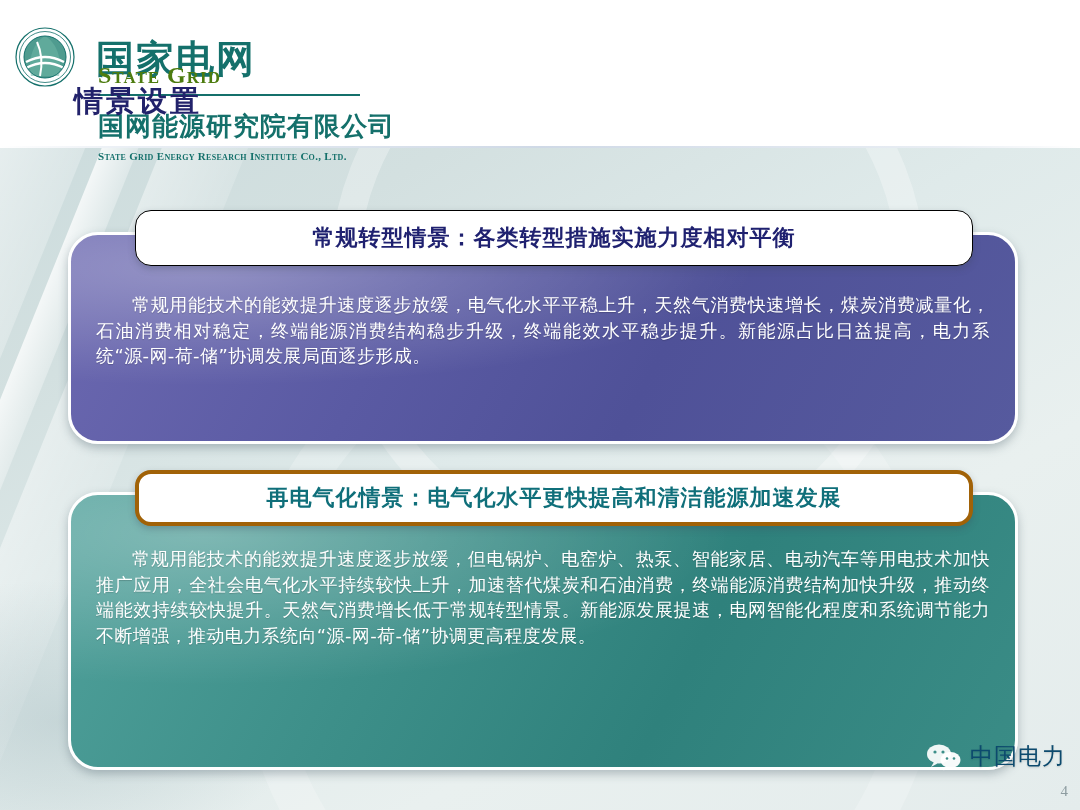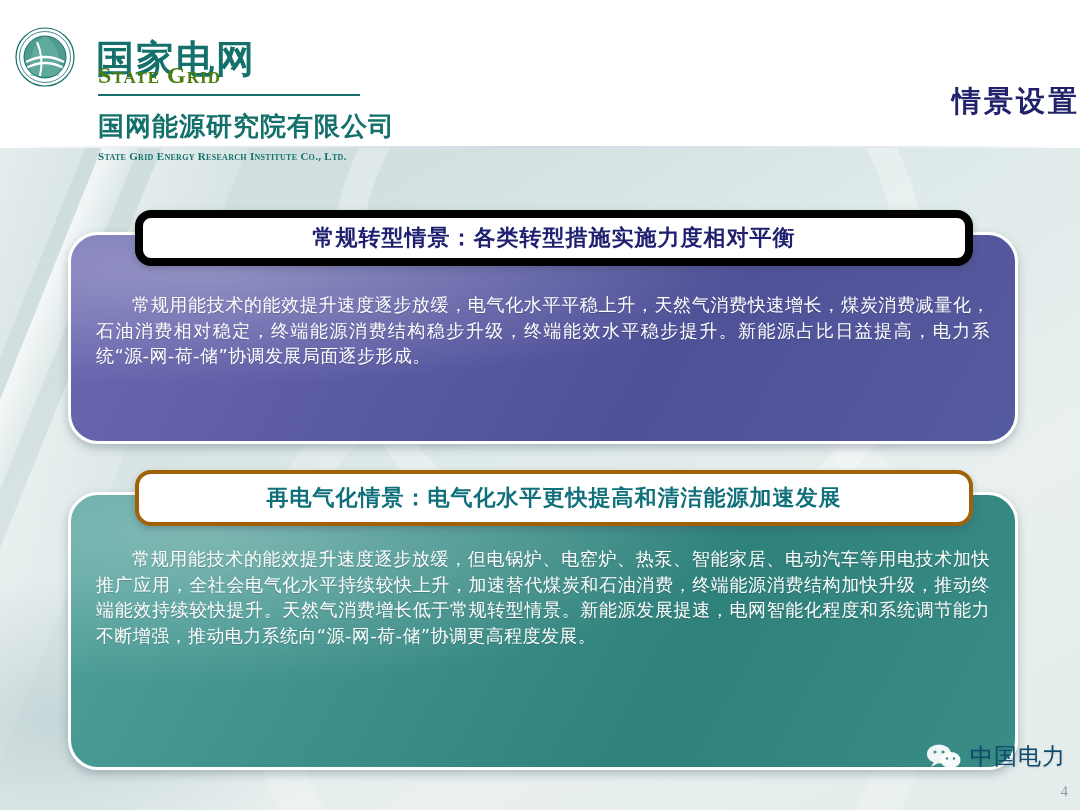--- a/index.html
+++ b/index.html
@@ -97,22 +97,22 @@
     color: #14706b;
     font-family: "Liberation Serif", "DejaVu Serif", serif;
     font-variant: small-caps;
     white-space: nowrap;
   }
 
   .slide-title {
     position: absolute;
     left: 0; top: 82px;
     width: 1080px;
-    text-align: right;
-    padding-left: 100px;
+    text-align: left;
+    padding-left: 74px;
     box-sizing: border-box;
     font-size: 29px;
     font-weight: bold;
     letter-spacing: 3px;
     color: #22226b;
   }
 
   
   .body-area {
     position: absolute;
@@ -178,21 +178,21 @@
     background: #ffffff;
     border-radius: 16px;
     display: flex;
     align-items: center;
     justify-content: center;
     box-shadow: 0 3px 7px rgba(60,70,90,0.30);
     z-index: 3;
   }
   .sc-head-purple {
     top: 210px;
-    border: 8px solid #000000;
+    border: 1px solid #000000;
   }
   .sc-head-teal {
     top: 470px;
     border: 4px solid #a16207;
   }
   .sc-head-text {
     font-size: 22px;
     font-weight: bold;
     letter-spacing: 1px;
     white-space: nowrap;

